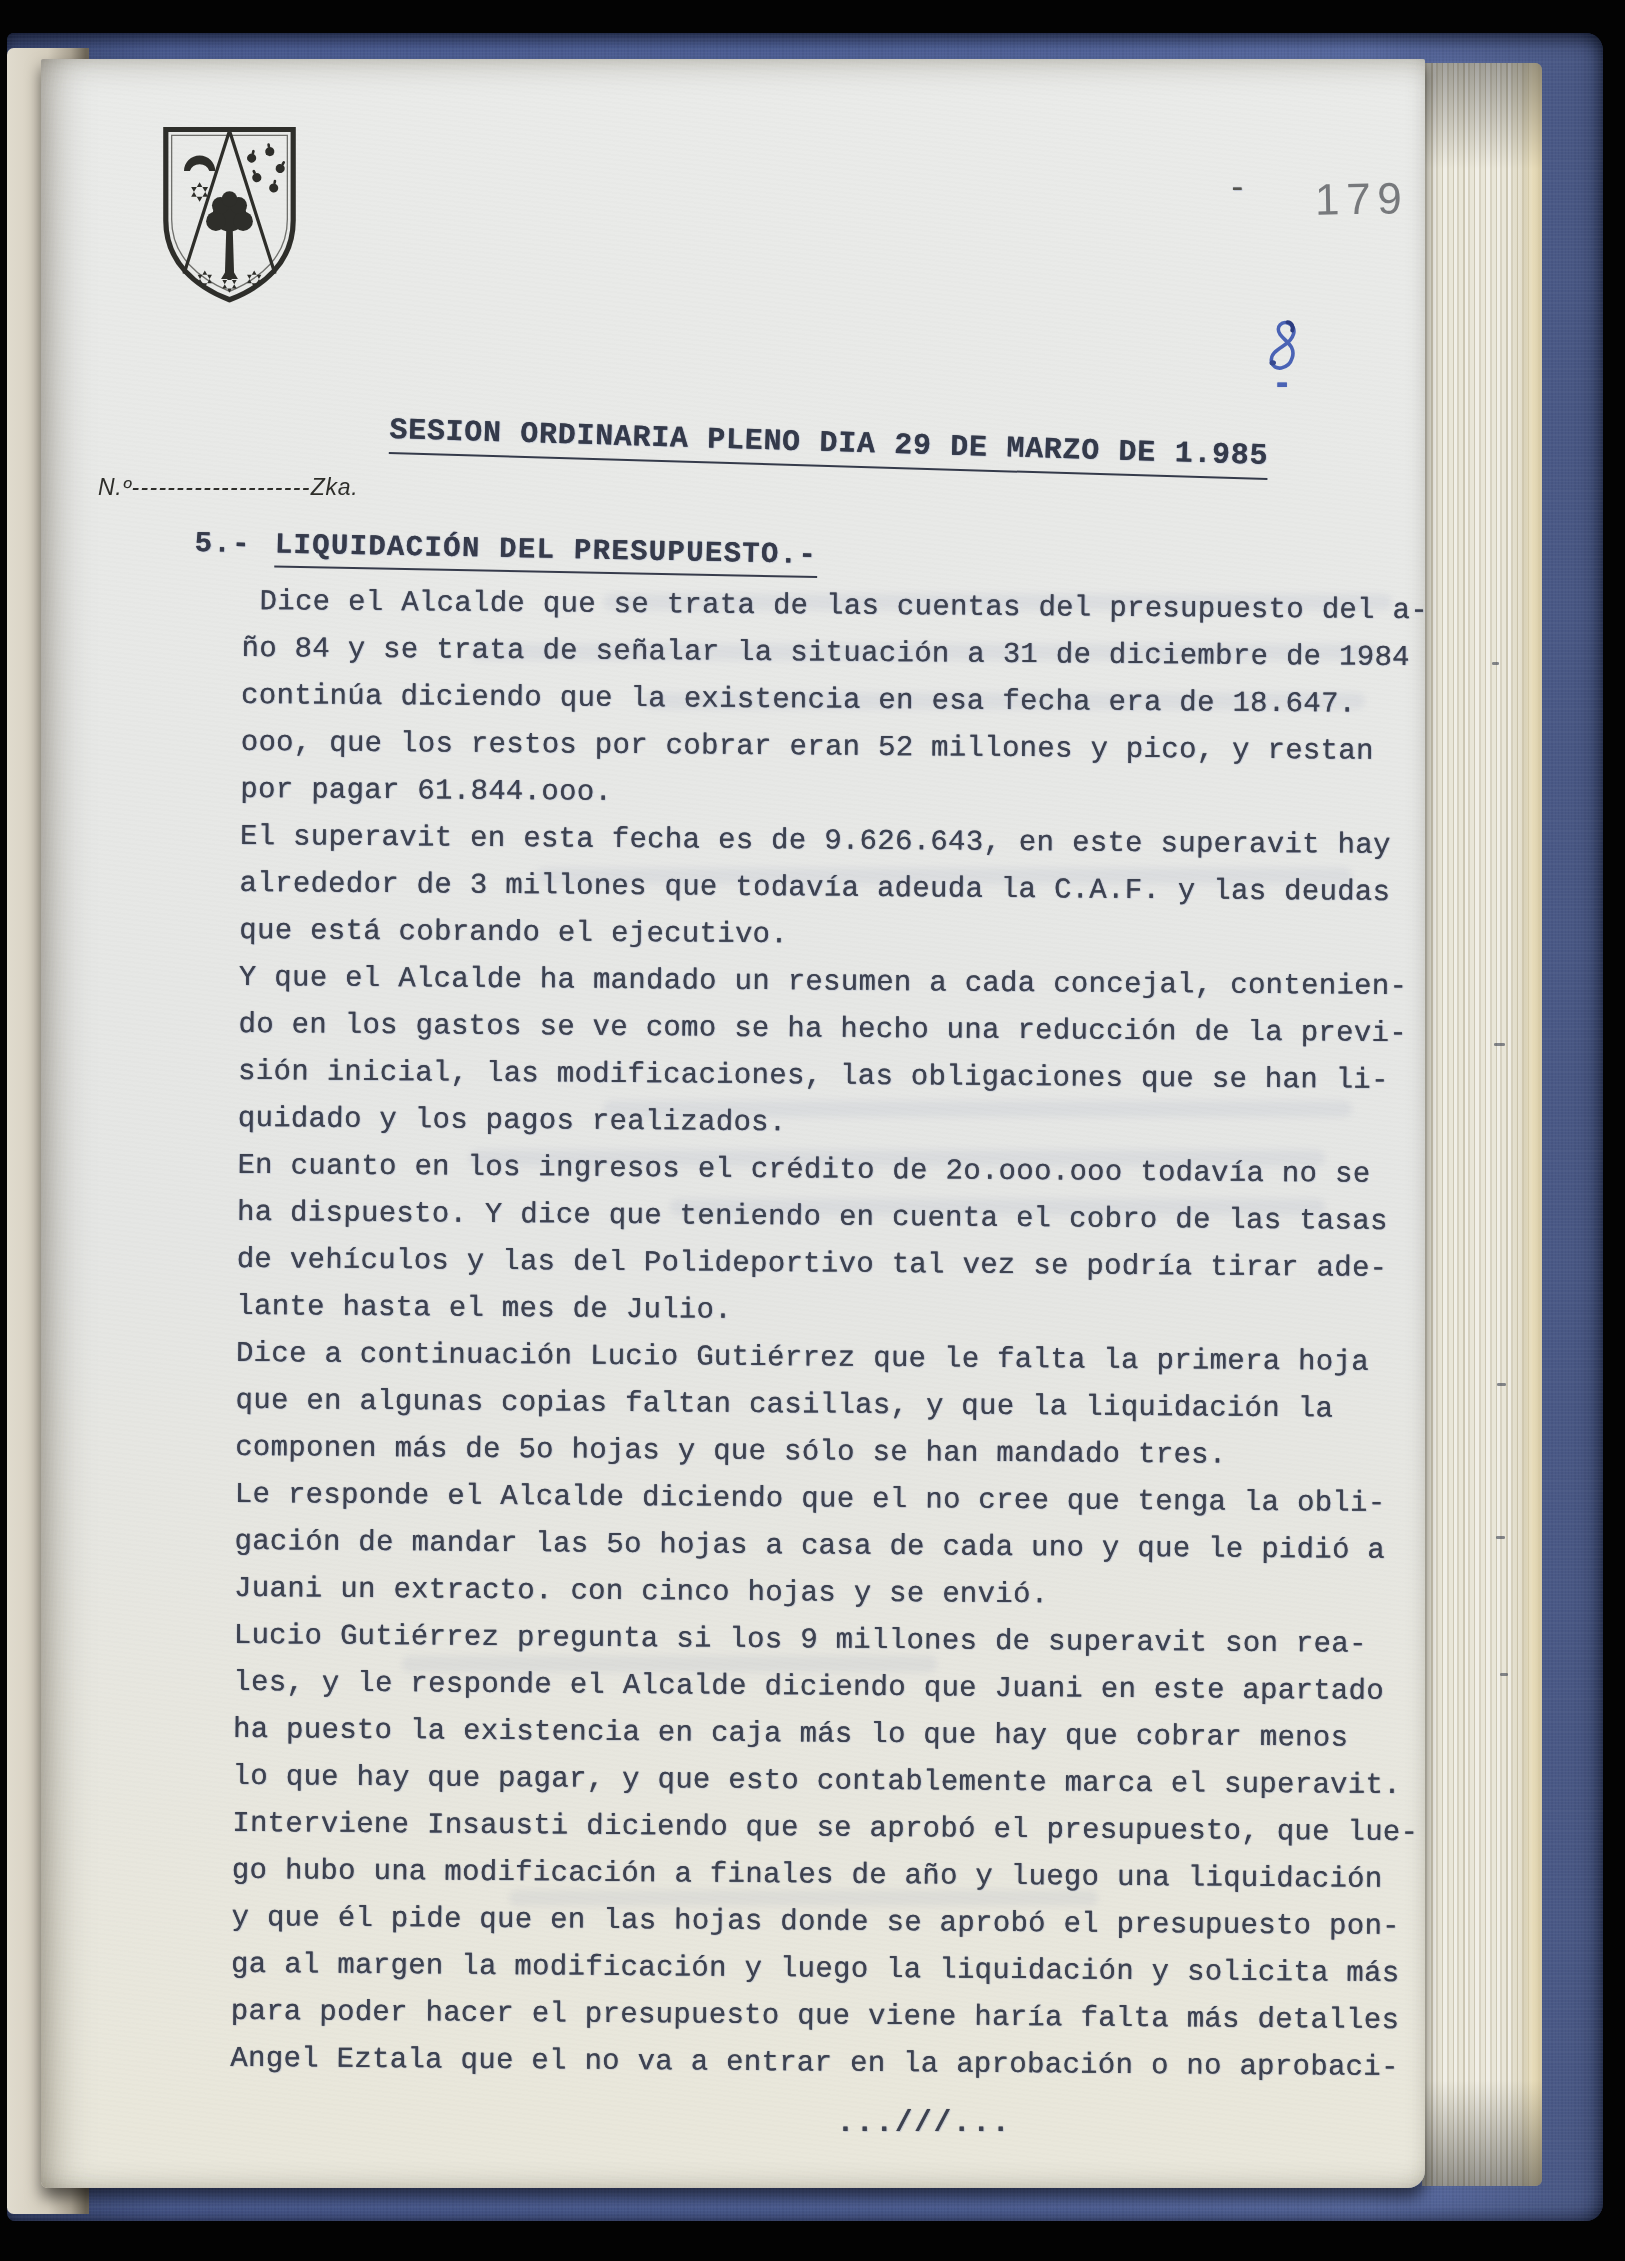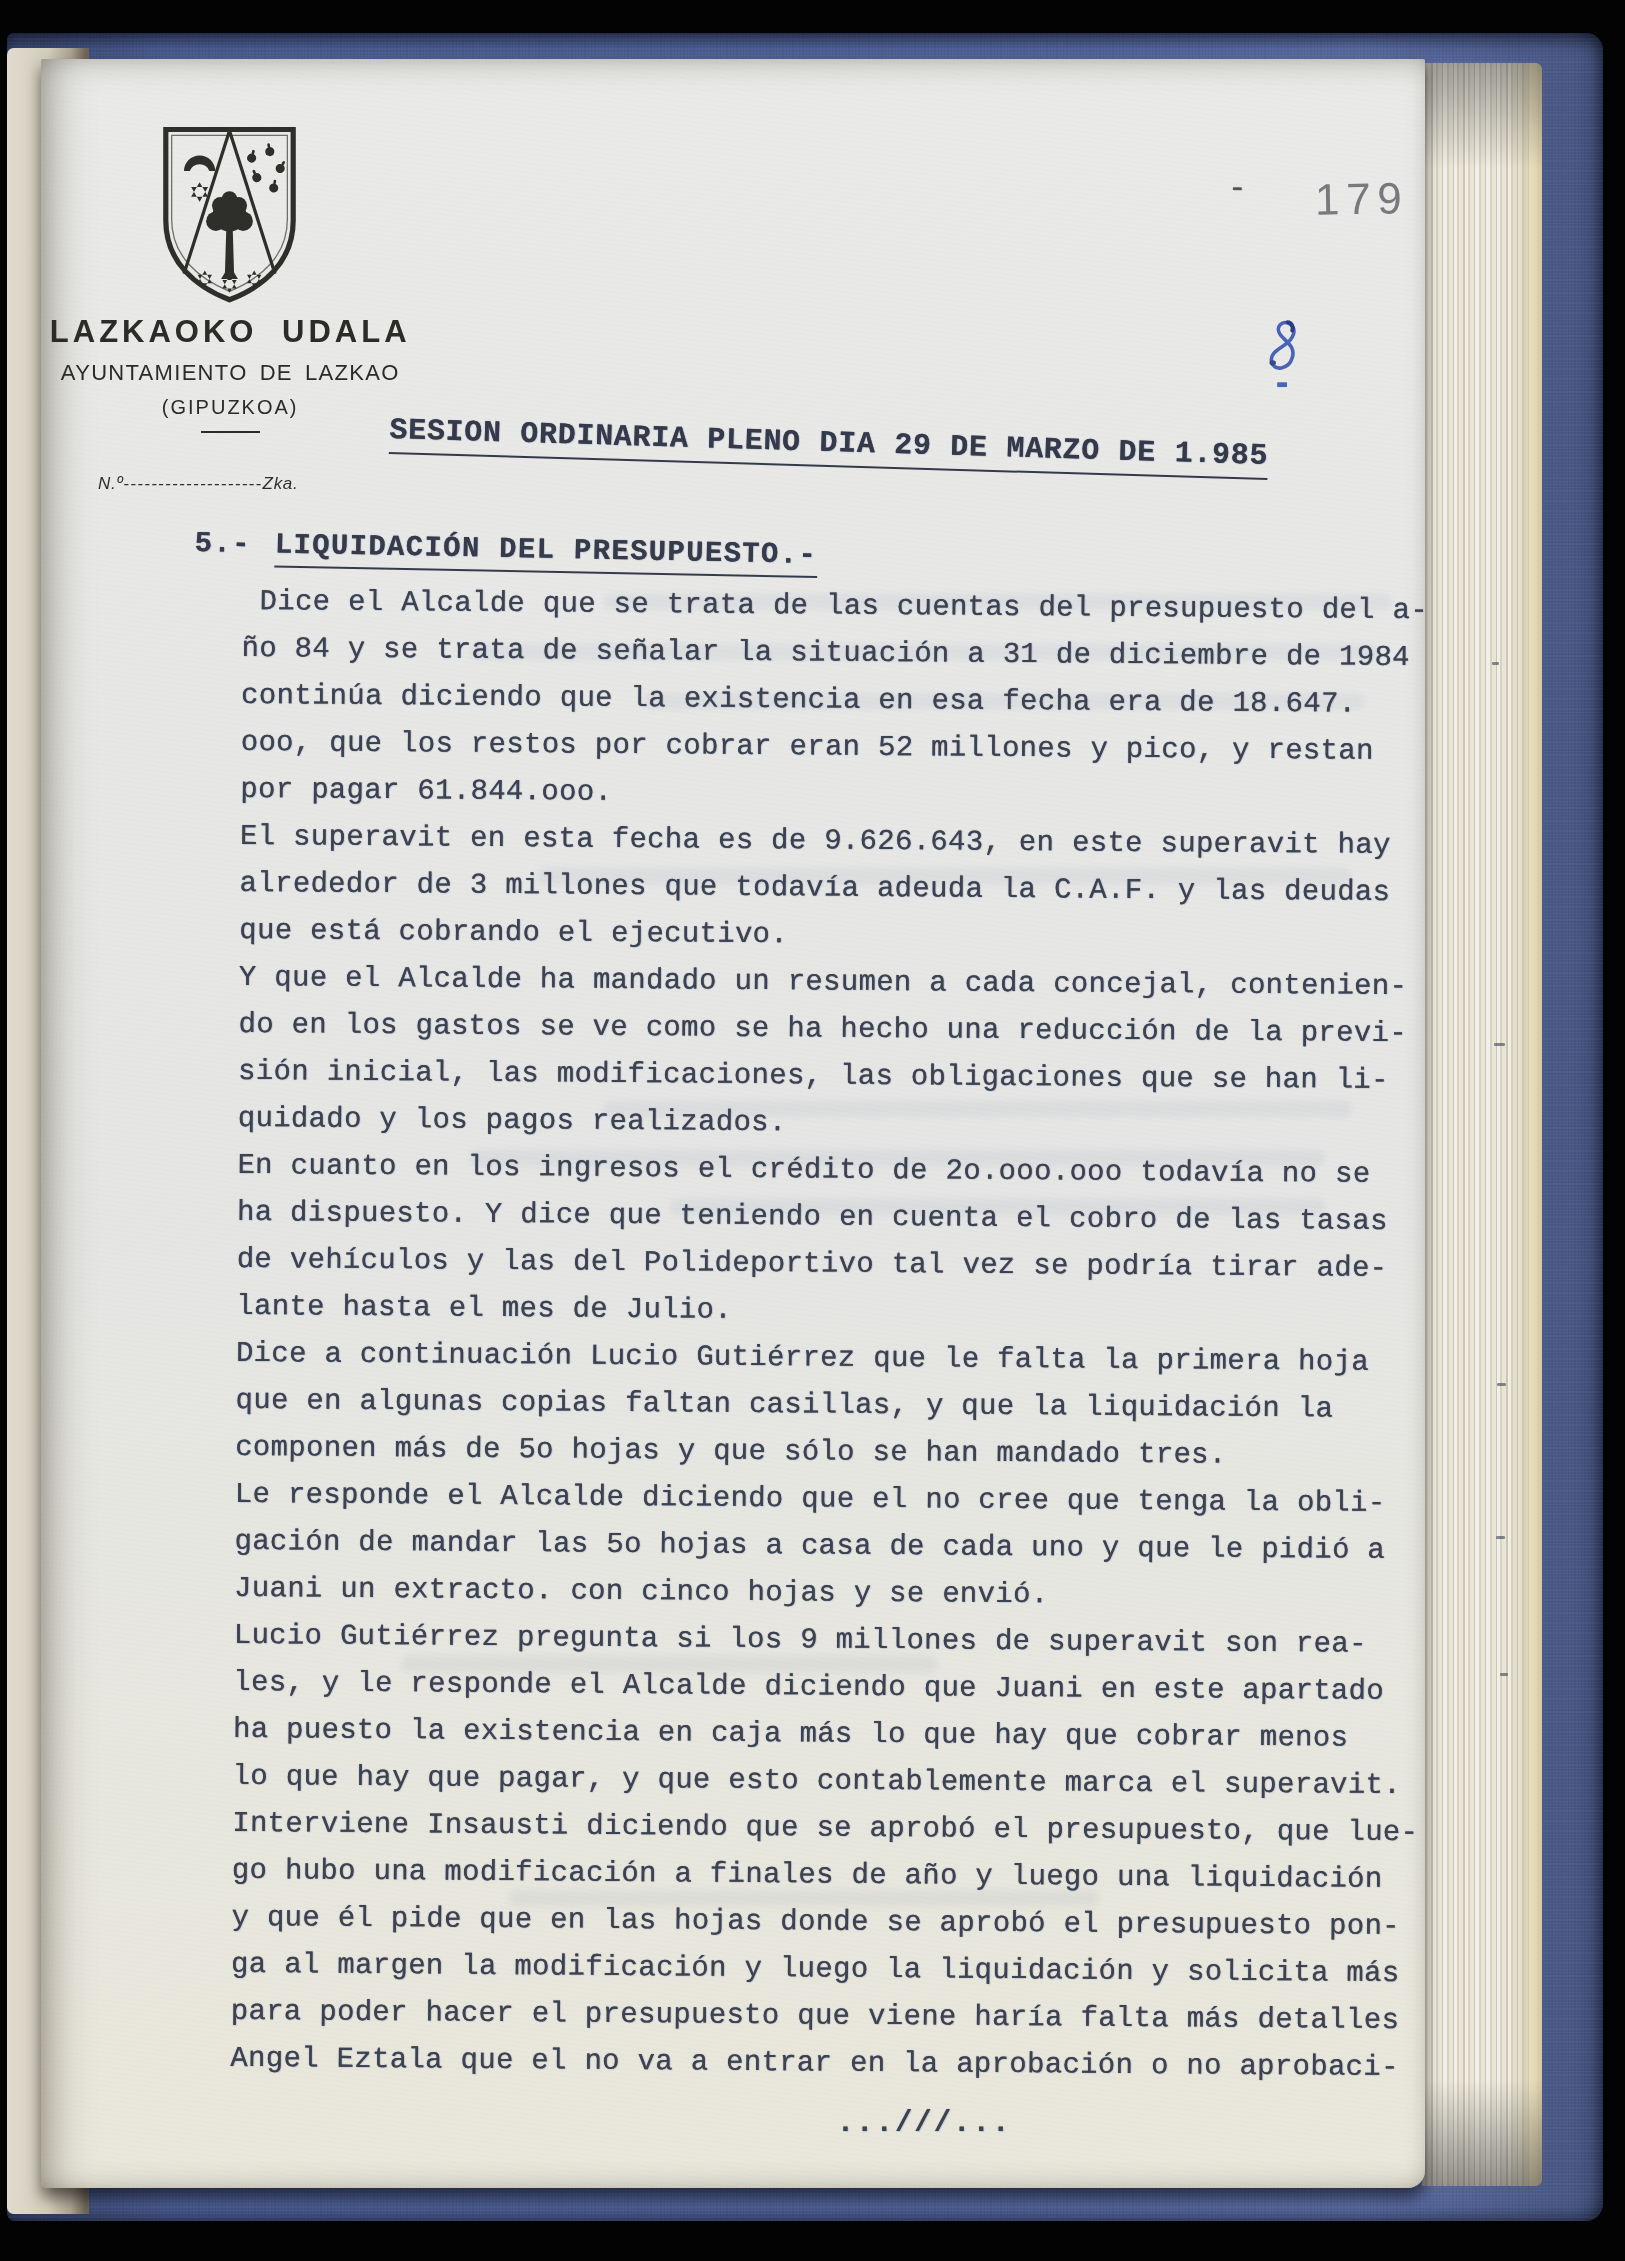--- a/index.html
+++ b/index.html
@@ -47,21 +47,21 @@
                repeating-linear-gradient(97deg,rgba(255,255,255,.04) 0 1.3px,transparent 1.3px 4px);}
 
   
   .crest{position:absolute;left:116px;top:64px;width:145px;height:182px;}
   .letterhead{position:absolute;left:8.7px;top:255px;width:361px;text-align:center;color:#2b2b27;}
   .lh-name{font-size:31px;font-weight:700;letter-spacing:4px;word-spacing:12px;line-height:35px;}
   .lh-sub{font-size:22px;letter-spacing:1.3px;word-spacing:4.7px;margin-top:10.7px;}
   .lh-prov{font-size:20px;letter-spacing:2px;margin-top:10px;}
   .lh-rule{width:59px;height:2.7px;background:#2b2b27;margin:12px auto 0 auto;}
 
-  .ref-line{position:absolute;left:57px;top:415px;font-style:italic;font-size:17px;color:#2e2e2a;letter-spacing:0.7px;}
+  .ref-line{position:absolute;left:57px;top:415px;font-style:italic;font-size:23px;color:#2e2e2a;letter-spacing:0.7px;}
   .ref-line .dashes{letter-spacing:1.3px;}
 
   
   .type{font-family:"Liberation Mono",monospace;color:#3d4250;
         text-shadow:0 0 0.8px rgba(61,66,80,.85),1px 0.7px 0.7px rgba(110,130,200,.22),-0.7px 0 0.7px rgba(160,175,225,.15);}
   .session-title{position:absolute;left:349px;top:354px;font-size:30px;font-weight:700;letter-spacing:0.7px;
         transform:rotate(1.7deg);transform-origin:left top;color:#343a4a;}
   .session-title .u{border-bottom:2px solid #343a4a;padding-bottom:4.7px;}
   .item-heading{position:absolute;left:154px;top:468px;font-size:29px;font-weight:700;letter-spacing:1.3px;
         transform:rotate(1.1deg);transform-origin:left top;color:#363b4b;}
@@ -161,26 +161,20 @@
           </g>
         <g transform="translate(110,248)">
             <path d="M0,-13 L11,6.5 L-11,6.5 Z M0,13 L11,-6.5 L-11,-6.5 Z"></path>
           </g>
         <g transform="translate(148,240)">
             <path d="M0,-13 L11,6.5 L-11,6.5 Z M0,13 L11,-6.5 L-11,-6.5 Z"></path>
           </g>
       </g>
     </svg>
 
-    <div class="letterhead">
-      <div class="lh-name">LAZKAOKO UDALA</div>
-      <div class="lh-sub">AYUNTAMIENTO DE LAZKAO</div>
-      <div class="lh-prov">(GIPUZKOA)</div>
-      <div class="lh-rule"></div>
-    </div>
 
     <div class="ref-line"><span>N.º</span><span class="dashes">--------------------</span><span>Zka.</span></div>
 
     <div class="session-title type"><span class="u">SESION ORDINARIA PLENO DIA 29 DE MARZO DE 1.985</span></div>
 
     <div class="item-heading type"><span class="num">5.-</span><span class="u">LIQUIDACIÓN DEL PRESUPUESTO.-</span></div>
 
     <div class="body-text type">
         <div class="body-line"> Dice el Alcalde que se trata de las cuentas del presupuesto del a-</div>
         <div class="body-line">ño 84 y se trata de señalar la situación a 31 de diciembre de 1984</div>

